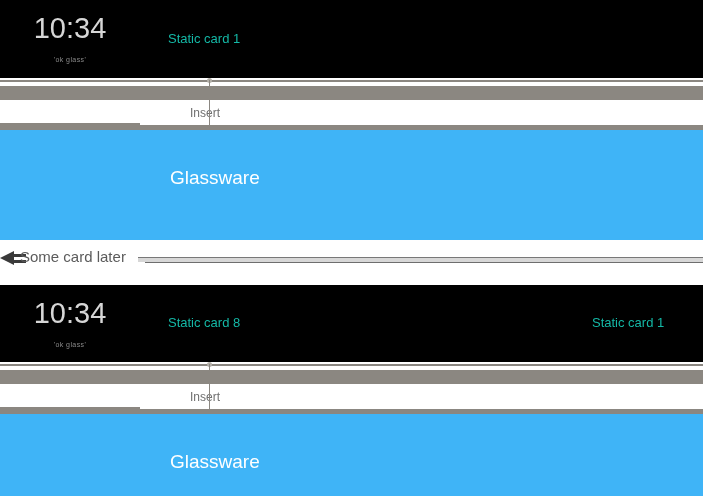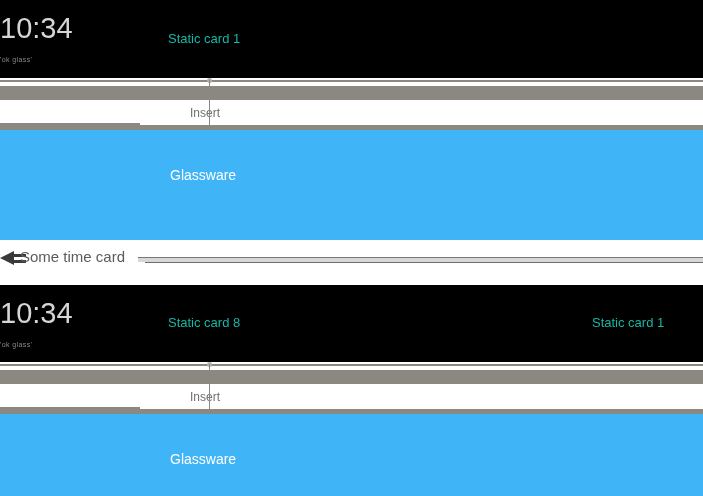--- a/index.html
+++ b/index.html
@@ -28,21 +28,21 @@
     width: 703px;
     background: #000000;
     overflow: hidden;
   }
   .clock-block {
     position: absolute;
     left: 0;
     top: 0;
     width: 140px;
     height: 100%;
-    padding-left: 9px;
+    text-align: center;
   }
   .clock-time {
     position: absolute;
     left: 0;
     right: 0;
     top: 14px;
     font-size: 29px;
     font-weight: 300;
     color: #d6d6d6;
     letter-spacing: 0px;
@@ -95,21 +95,21 @@
   
   .glassware-band {
     position: absolute;
     left: 0;
     width: 703px;
     background: #3fb4f7;
     overflow: hidden;
   }
   .glassware-label {
     position: absolute;
-    font-size: 14px;
+    font-size: 19px;
     color: #ffffff;
     white-space: nowrap;
     text-align: right;
   }
 
   
   .timelater-row {
     position: absolute;
     left: 0;
     width: 703px;
@@ -174,21 +174,21 @@
   <div class="glassware-band" style="top:130px; height:110px;">
     <div class="glassware-label" style="left:170px; top:37px;">Glassware</div>
   </div>
 
   <div class="timelater-row" style="top:240px; height:45px;">
 
     <div class="arrow-head" style="left:0px; top:11px;"></div>
     <div class="arrow-tail" style="left:12px; top:14px; width:14px; height:3px;"></div>
     <div class="arrow-tail" style="left:12px; top:20px; width:14px; height:3px;"></div>
 
-    <div class="timelater-text" style="left:20px; top:8px;">Some time card</div>
+    <div class="timelater-text" style="left:20px; top:8px;">Some card later</div>
 
     <div class="timelater-rule" style="left:138px; top:17px; width:565px;"></div>
     <div class="timelater-rule" style="left:145px; top:22px; width:558px;"></div>
     <div class="timelater-rule" style="left:138px; top:17px; width:565px; height:5px; background:#8d8d8d; opacity:0.35;"></div>
   </div>
 
   <div class="glass-strip" style="top:285px; height:77px;">
 
     <div class="clock-block">
       <div class="clock-time">10:34</div>

